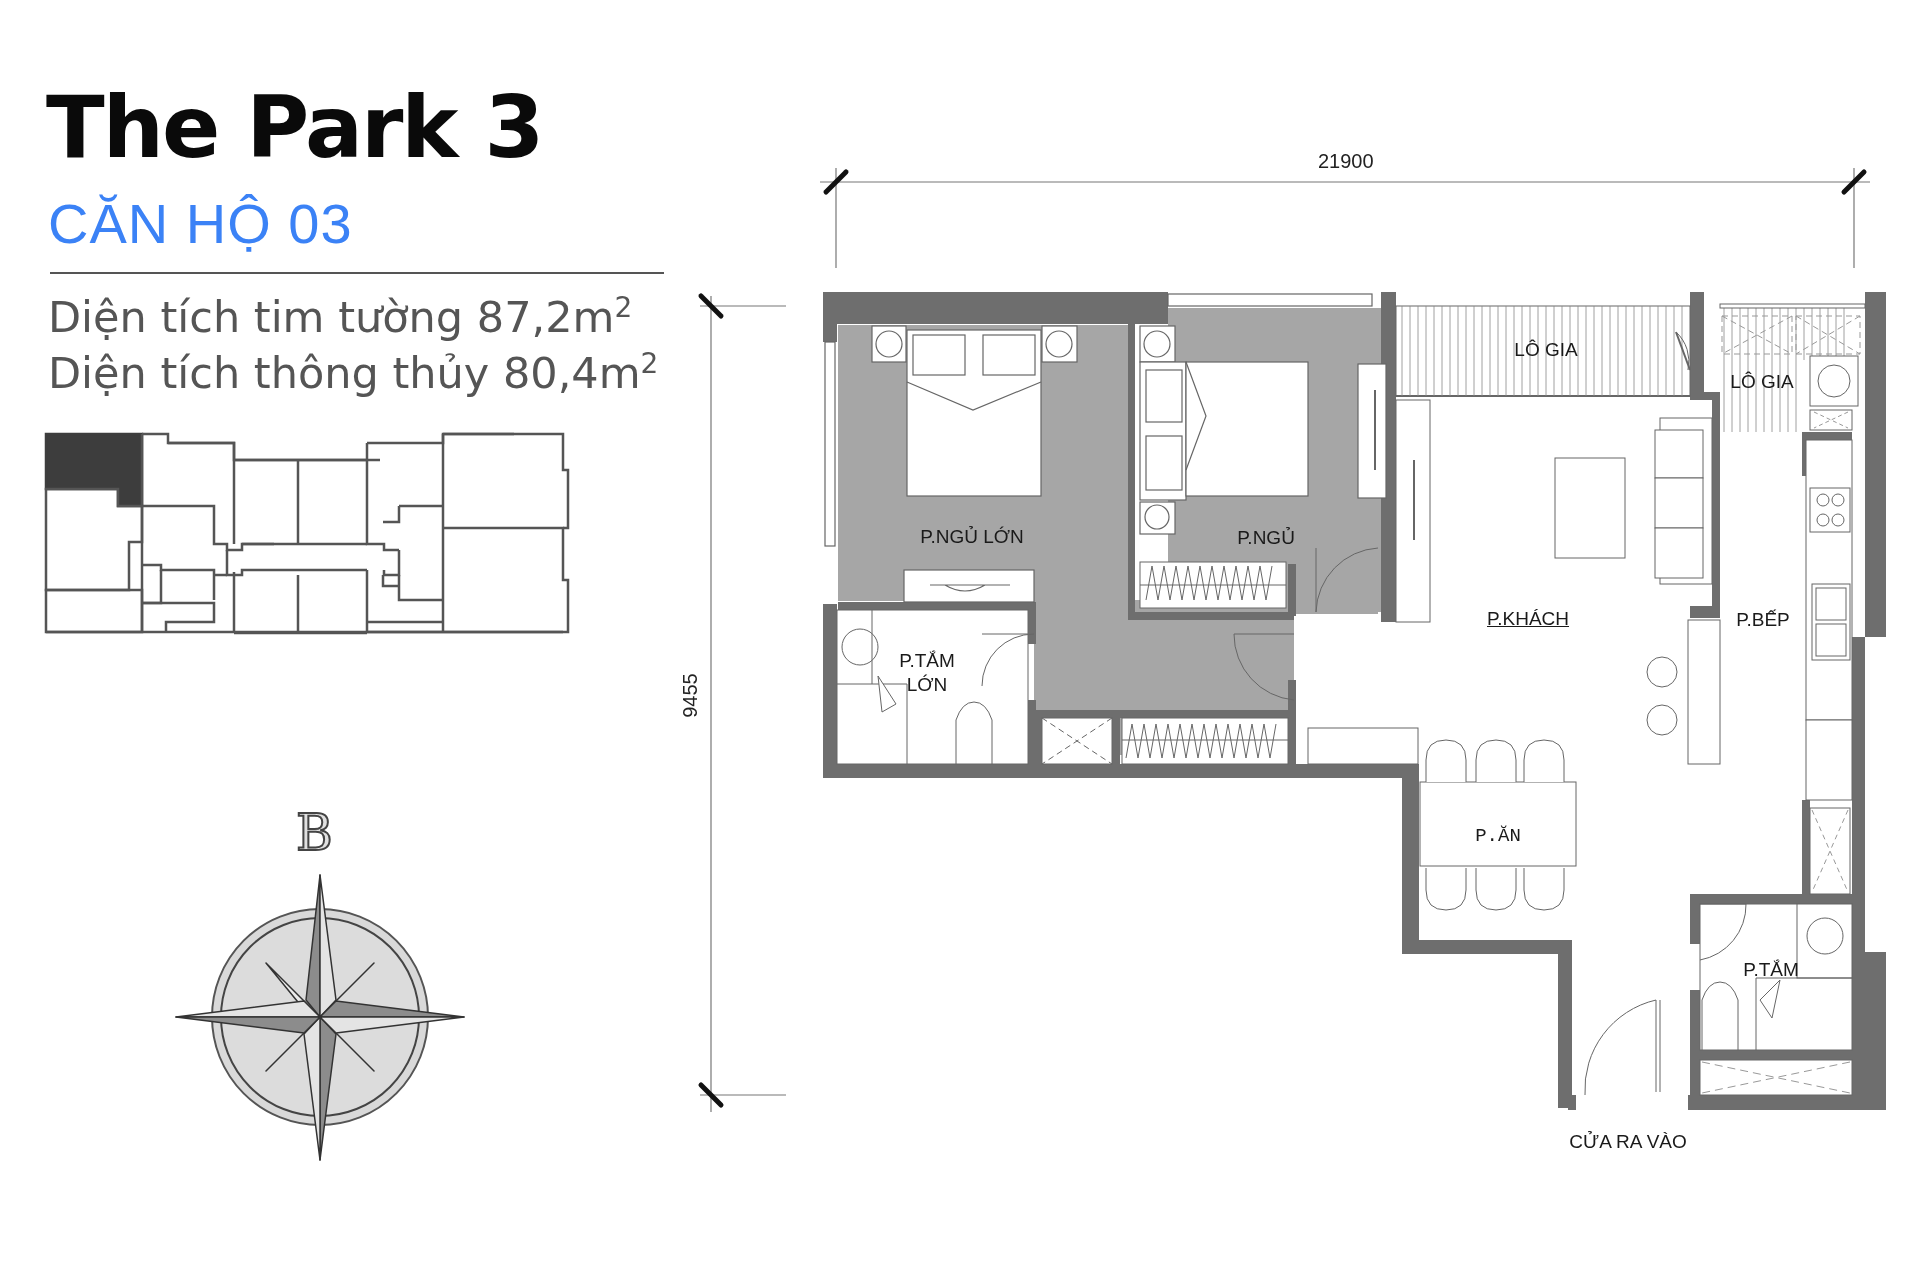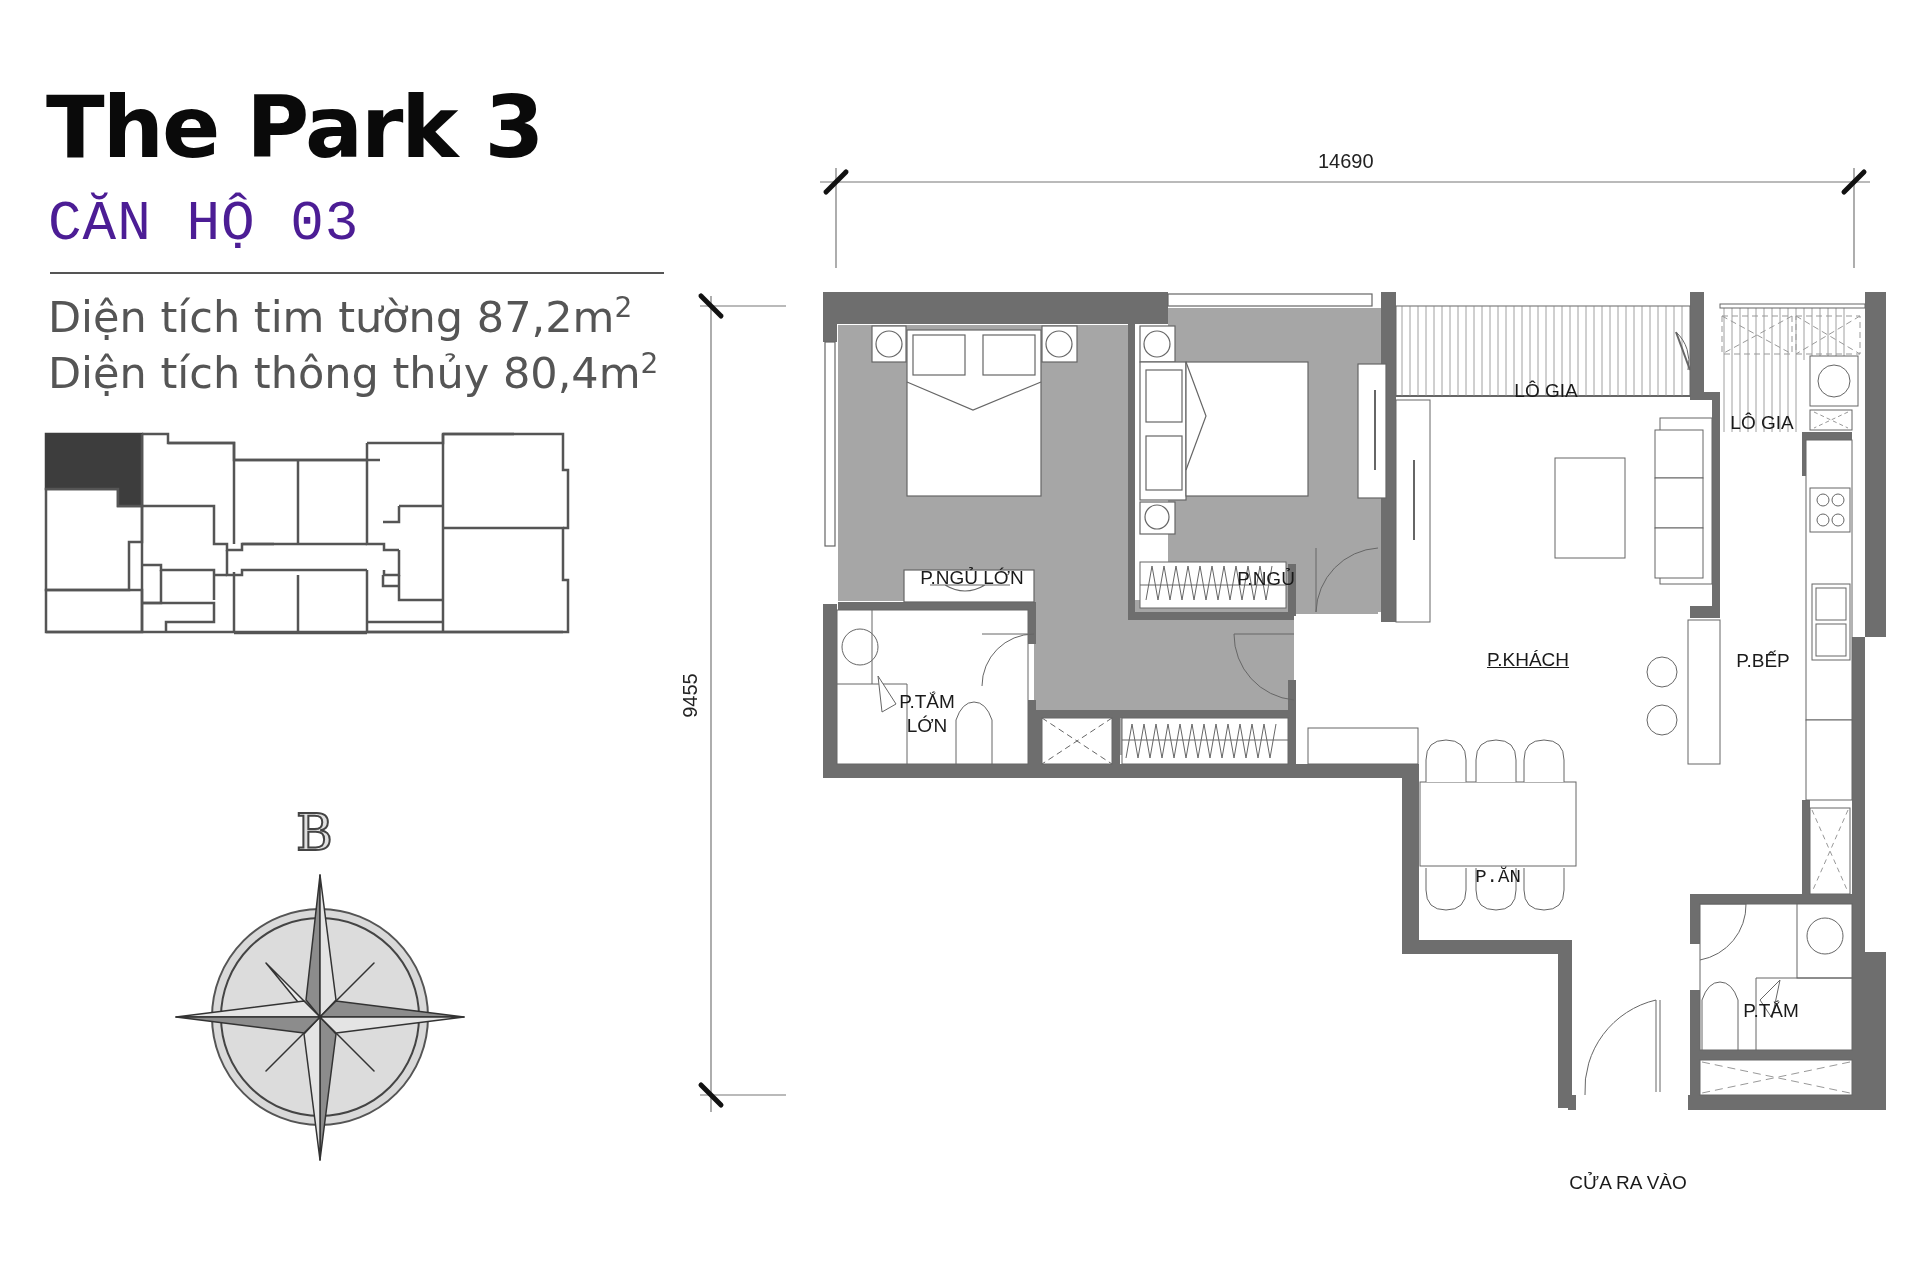--- a/index.html
+++ b/index.html
@@ -1,29 +1,29 @@
 <!DOCTYPE html>
 <html><head>
 <meta charset="utf-8">
 <style>
   html, body { margin:0; padding:0; background:#ffffff; }
   body { width:1920px; height:1280px; position:relative; overflow:hidden; font-family:"Liberation Sans", sans-serif; }
   .title { position:absolute; left:46px; top:38px; font-family:"DejaVu Sans", sans-serif; font-weight:bold; font-size:86px; letter-spacing:-2px; color:#0a0a0a; line-height:1;margin-top:46px; }
-  .subtitle { position:absolute; left:48px; top:196px; font-family:Liberation Mono, monospace; font-size:56px; font-weight:300; color:#4c1d95; line-height:1; letter-spacing:1px; }
+  .subtitle { position:absolute; left:48px; top:196px; font-family:Liberation Sans, sans-serif; font-size:56px; font-weight:300; color:#3b82f6; line-height:1; letter-spacing:1px; }
   .rule { position:absolute; left:50px; top:272px; width:614px; height:2px; background:#555; }
   .area { position:absolute; left:48px; font-family:"DejaVu Sans", sans-serif; font-size:43px; color:#555; line-height:1; white-space:nowrap;text-align:right; }
   .area sup { font-size:28px; vertical-align:top; position:relative; top:-2px; }
   .area1 { top:296px; }
   .area2 { top:352px; }
   .keyplan { position:absolute; left:44px; top:430px; }
   .plan { position:absolute; left:0; top:0; }
   .dimtext { position:absolute; font-family:"Liberation Sans", sans-serif; font-size:20px; color:#222; }
   .dim-h { left:1318px; top:150px; }
   .dim-v { left:668px; top:684px; transform:rotate(-90deg); transform-origin:center; }
-  .roomlabel { position:absolute; font-family:"Liberation Sans", sans-serif; font-size:19px; color:#1a1a1a; white-space:nowrap; text-align:center; transform:translateX(-50%); line-height:1.25;margin-top:41px; }
+  .roomlabel { position:absolute; font-family:"Liberation Sans", sans-serif; font-size:19px; color:#1a1a1a; white-space:nowrap; text-align:center; transform:translateX(-50%); line-height:1.25; }
   .compass-letter { position:absolute; left:296px; top:808px; font-family:"DejaVu Serif", serif; font-size:50px; color:#e0e0e0; -webkit-text-stroke:2px #444; line-height:1; }
   .compass { position:absolute; left:170px; top:870px; }
 </style>
 </head>
 <body>
 
 <div class="title">The Park 3</div>
 <div class="subtitle">CĂN HỘ 03</div>
 <div class="rule"></div>
 <div class="area area1"><span>Diện tích tim tường 87,2m</span><sup>2</sup></div>
@@ -332,21 +332,21 @@
     <line x1="1850" y1="1062" x2="1702" y2="1093" stroke="#999" stroke-dasharray="8 5"></line>
   </g>
 
   <g stroke="#666" stroke-width="1" fill="none">
     <path d="M1585 1095 A 92 92 0 0 1 1656 1000"></path>
     <line x1="1656" y1="1000" x2="1656" y2="1092"></line>
     <line x1="1660" y1="1000" x2="1660" y2="1092"></line>
   </g>
 </svg>
 
-<div class="dimtext dim-h">14690</div>
+<div class="dimtext dim-h">21900</div>
 <div class="dimtext dim-v">9455</div>
 
 <div class="roomlabel" style="left:972px; top:525px;">P.NGỦ LỚN</div>
 <div class="roomlabel" style="left:1266px; top:526px;">P.NGỦ</div>
 <div class="roomlabel" style="left:1546px; top:338px;">LÔ GIA</div>
 <div class="roomlabel" style="left:1762px; top:370px;">LÔ GIA</div>
 <div class="roomlabel" style="left:927px; top:649px;">
   <div>P.TẮM</div>
   <div>LỚN</div>
 </div>

